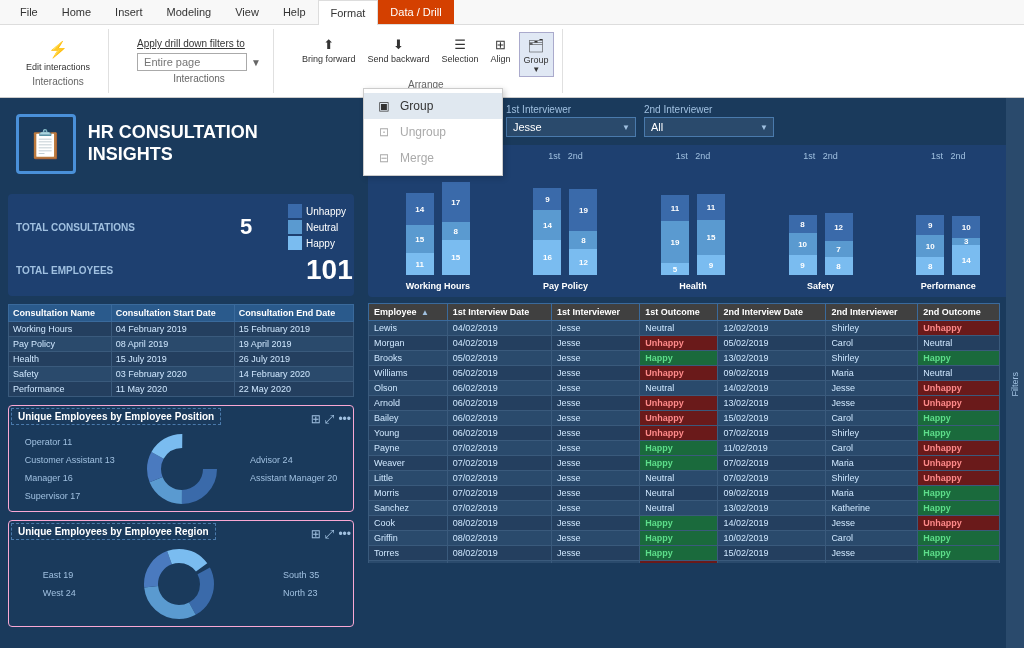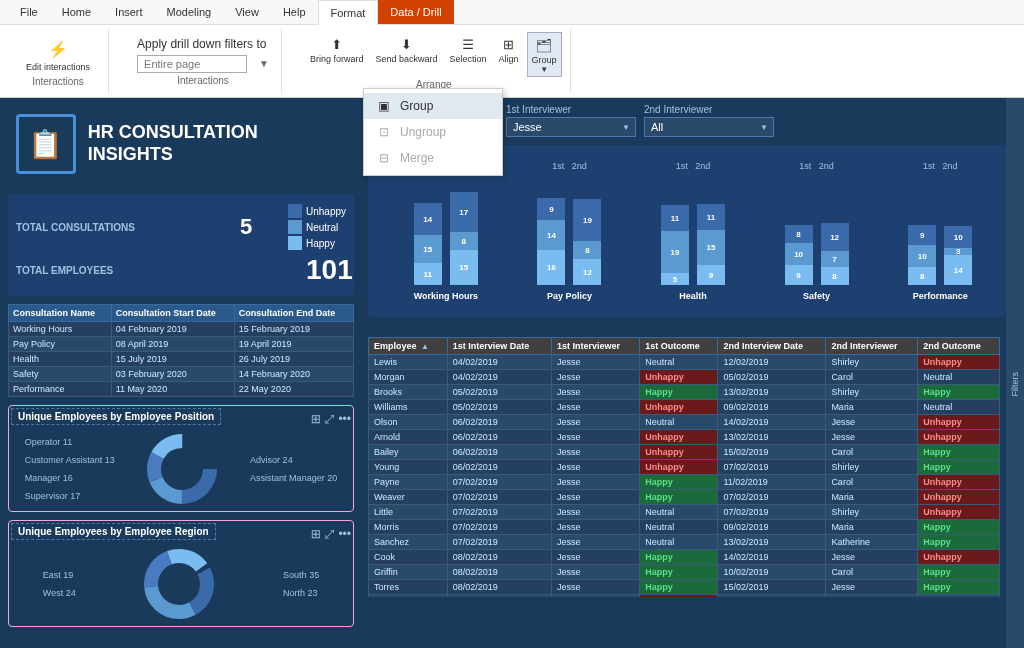--- a/index.html
+++ b/index.html
@@ -71,21 +71,21 @@
 
     
     .filter-row { display: flex; gap: 8px; margin-bottom: 8px; align-items: flex-end; }
     .filter-group { display: flex; flex-direction: column; gap: 2px; }
     .filter-label { color: #a0c0e0; font-size: 10px; }
     .filter-select { background: #2a4a6c; border: 1px solid #4a7aac; color: #fff; font-size: 11px; padding: 3px 6px; width: 130px; appearance: none; cursor: pointer; }
     .select-wrapper { position: relative; }
     .select-wrapper::after { content: '▼'; position: absolute; right: 6px; top: 50%; transform: translateY(-50%); color: #a0c0e0; font-size: 8px; pointer-events: none; }
 
     
-    .bar-chart-area { background: #1e4070; padding: 16px; border-radius: 4px; margin-bottom: 20px; }
+    .bar-chart-area { background: #1e4070; padding: 6px; border-radius: 4px; margin-bottom: 6px; }
 
     
     .data-table { width: 100%; border-collapse: collapse; font-size: 9px; }
     .data-table th { background: #404040; color: #fff; padding: 3px 5px; text-align: left; border: 1px solid #3a6a9c; white-space: nowrap; }
     .data-table td { background: #2a4a6c; color: #d0e8ff; padding: 2px 5px; border: 1px solid #3a5a7c; white-space: nowrap; }
     .data-table tr:nth-child(even) td { background: #243f5f; }
     .outcome-happy { background: #1a6a3c !important; color: #5dde8a !important; font-weight: bold; }
     .outcome-unhappy { background: #6a1a1a !important; color: #ff8a8a !important; font-weight: bold; }
 
     
@@ -122,22 +122,22 @@
           <div class="ribbon-icon">⚡</div>
           <span style="font-size:9px;">Edit
 interactions</span>
         </div>
       </div>
       <div class="ribbon-group-label">Interactions</div>
     </div>
 
     <div class="ribbon-group">
       <div style="display:flex;flex-direction:column;gap:4px;align-items:flex-start;">
-        <span style="font-size:12px;color:#333;">Apply drill down filters to</span>
-        <div style="display:flex;align-items:center;gap:12px;">
+        <span style="font-size:10px;color:#333;text-decoration:underline;">Apply drill down filters to</span>
+        <div style="display:flex;align-items:center;gap:4px;">
           <input class="ribbon-input" placeholder="Entire page" style="">
           <span style="font-size:10px;color:#666;">▼</span>
         </div>
       </div>
       <div class="ribbon-group-label">Interactions</div>
     </div>
 
     <div class="ribbon-group" style="flex-direction:row;gap:8px;border-right:1px solid #e0e0e0;padding:0 8px;">
       <div style="display:flex;flex-direction:column;align-items:center;">
         <div style="display:flex;gap:4px;">

